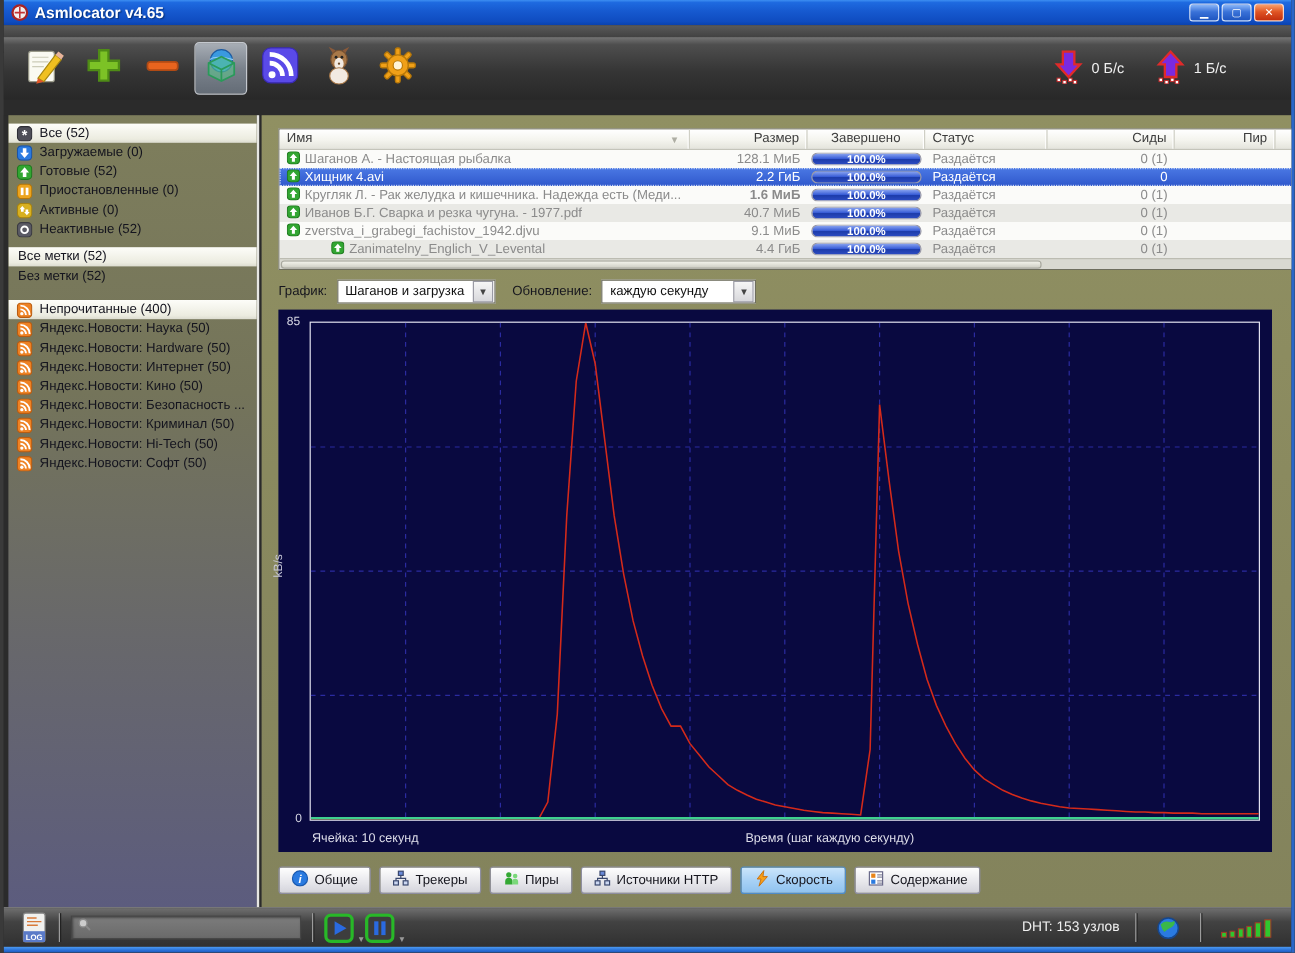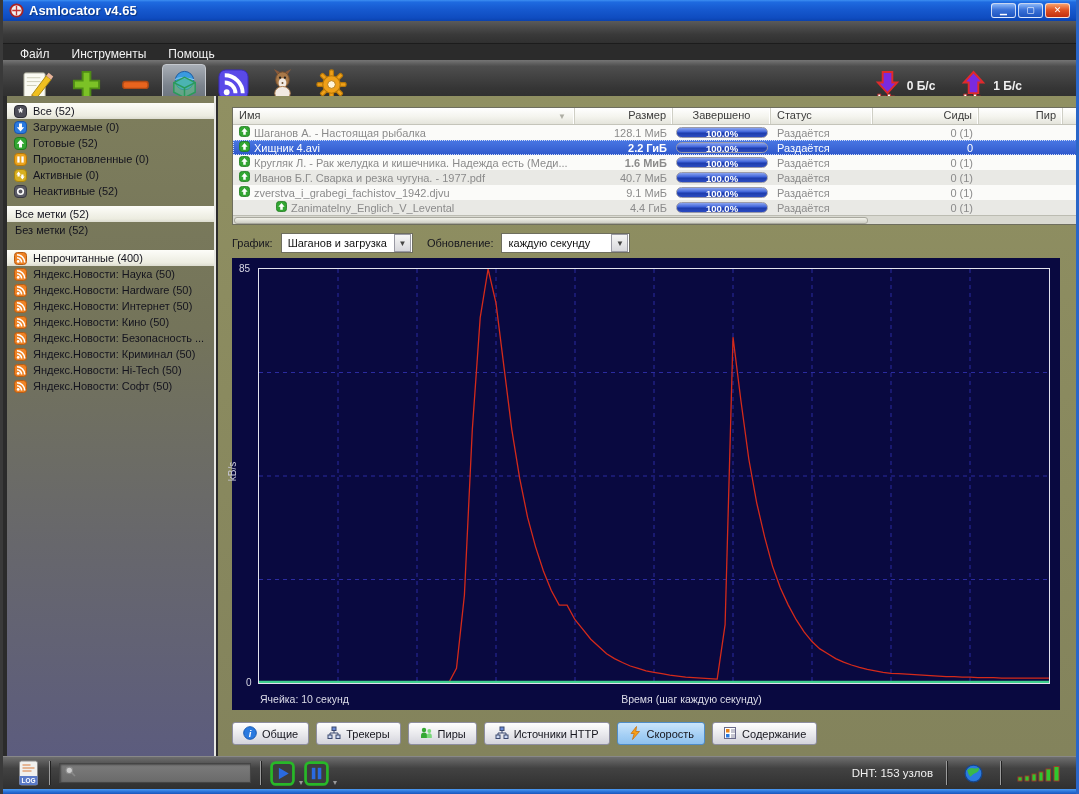--- a/index.html
+++ b/index.html
@@ -20,23 +20,23 @@
   .wbtn.min,.wbtn.max { background:linear-gradient(180deg,#8ab6f8 0%,#3a72d8 45%,#1e55c0 100%); }
   .wbtn.close { background:linear-gradient(180deg,#f8a06a 0%,#e05424 45%,#c22e0e 100%); }
 
   
   .menubar { position:absolute; left:0; top:21px; width:100%; height:23px;
     background:linear-gradient(180deg,#5a5a5a 0%,#3a3a3a 60%,#303030 100%);
     border-bottom:1px solid #1c1c1c; display:flex; align-items:center; padding:0 6px; }
   .menu-item { color:#f2f2f2; font-size:12px; padding:3px 11px;margin-top:44px; }
 
   
-  .toolbar { position:absolute; left:0; top:60px; width:100%; height:52px;
+  .toolbar { position:absolute; left:0; top:31px; width:100%; height:52px;
     background:linear-gradient(180deg,#757575 0%,#4e4e4e 12%,#353535 55%,#282828 100%);
-    display:flex; align-items:center; padding:0 12px;font-weight:bold; }
+    display:flex; align-items:center; padding:0 12px; }
   .tb-buttons { display:flex; align-items:center; }
   .tbtn { width:44px; height:44px; display:flex; align-items:center; justify-content:center; margin-right:5px; border-radius:4px; }
   .tbtn.sel { background:linear-gradient(180deg,#a8aeb6 0%,#7a828c 50%,#646c76 100%); border:1px solid #c4c8ce; }
   .tbtn svg { width:33px; height:33px; }
   .tb-speeds { margin-left:auto; display:flex; align-items:center; gap:26px; padding-right:42px; }
   .speed-group { display:flex; align-items:center; gap:7px; color:#f0f0f0; font-size:12px; }
   .speed-group svg { width:25px; height:29px; }
 
   
   .content { position:absolute; left:0; top:96px; width:100%; height:660px; background:#2b2b2b; }
@@ -444,21 +444,21 @@
               <div class="td r" style="width: 84px;"></div>
             </div>
             <div class="trow sel">
               <div class="td name" style="width: 342px;">
                 <span><svg viewBox="0 0 13 13">
                     <rect x="0.5" y="0.5" width="12" height="12" rx="3.5" fill="#32a632" stroke="#1e7a1e"></rect>
                     <path d="M6.5 2.4 10.2 6.8H8v3.6H5V6.8H2.8Z" fill="#fff"></path>
                   </svg></span>
                 <span>Хищник 4.avi</span>
               </div>
-              <div class="td r" style="width: 98px; font-weight: bold;">2.2 ГиБ</div>
+              <div class="td r" style="width: 98px;">2.2 ГиБ</div>
               <div class="td" style="width: 98px; padding: 0px 1px;">
                 <div class="pbar">
                   <span>100.0%</span>
                 </div>
               </div>
               <div class="td" style="width: 102px;">Раздаётся</div>
               <div class="td r" style="width: 106px;">0</div>
               <div class="td r" style="width: 84px;"></div>
             </div>
             <div class="trow">

